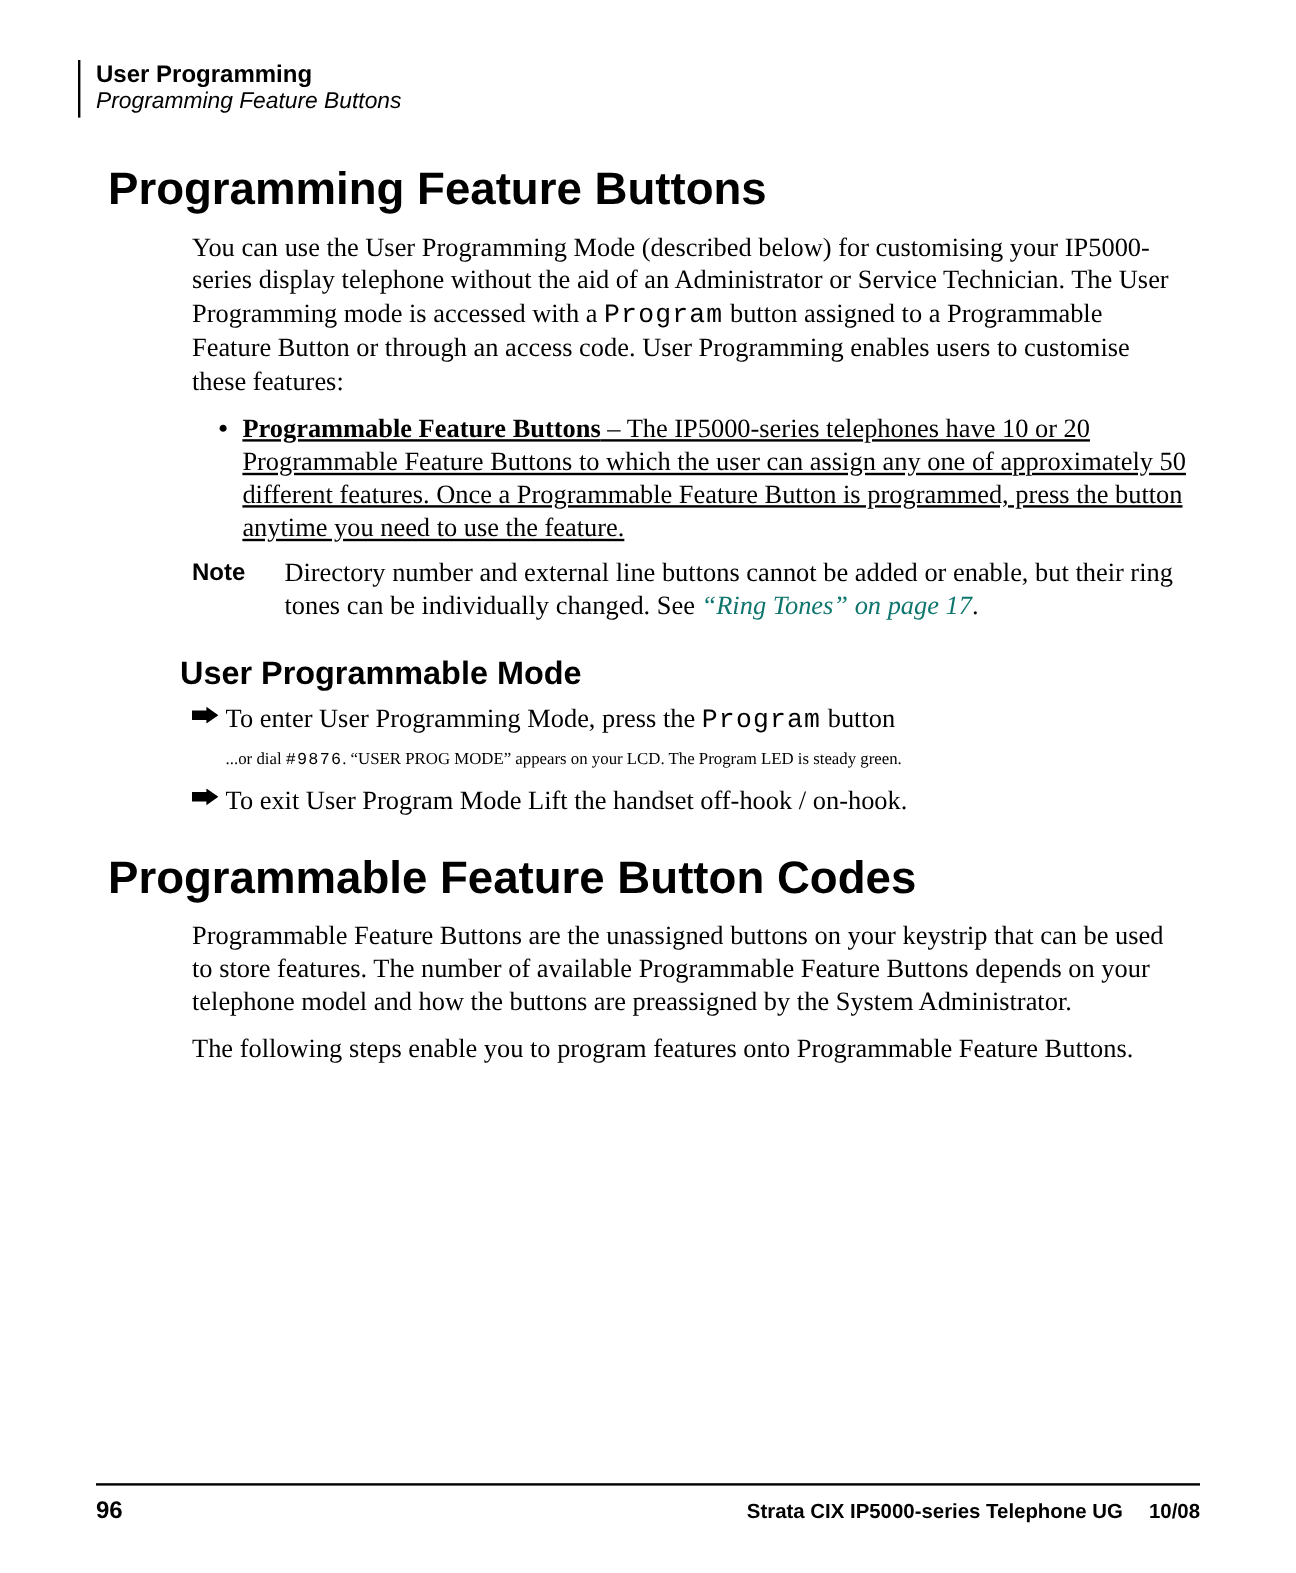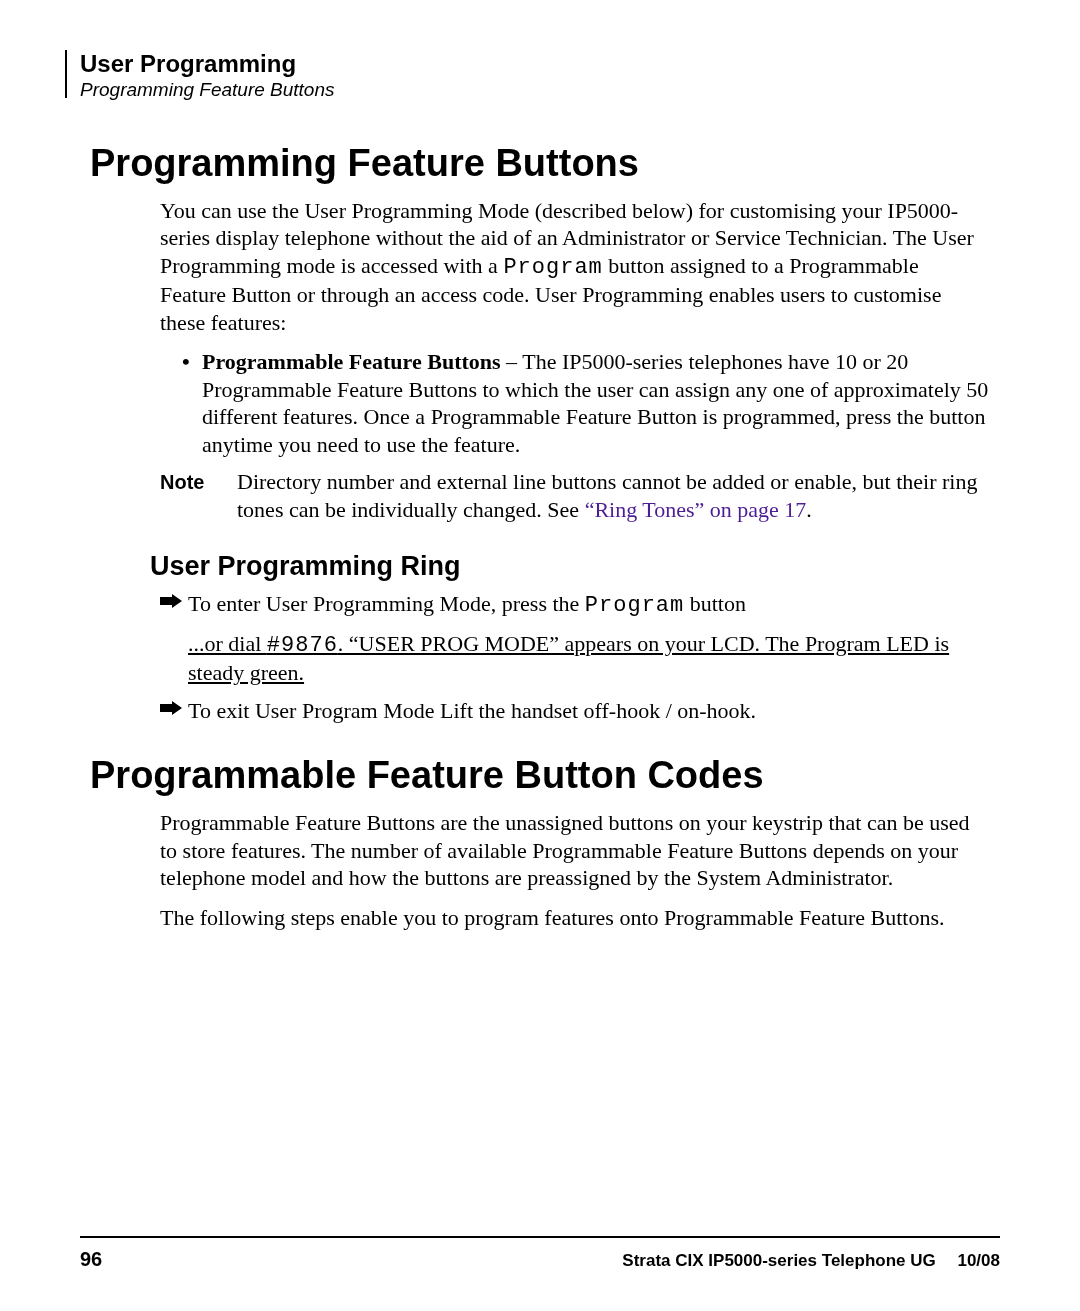--- a/index.html
+++ b/index.html
@@ -24,21 +24,21 @@
     height: 48px;
     background: #000;
   }
   .header-block {
     margin-left: 0px;
     margin-bottom: 40px;
   }
   .header-line1 {
     font-family: Arial, Helvetica, sans-serif;
     font-weight: 700;
-    font-size: 24px;
+    font-size: 20px;
     line-height: 1.2;
   }
   .header-line2 {
     font-family: Arial, Helvetica, sans-serif;
     font-style: italic;
     font-weight: 400;
     font-size: 19px;
     line-height: 1.2;
   }
 
@@ -72,21 +72,21 @@
     display: flex;
     margin: 6px 0 10px 22px;
     font-size: 22px;
     line-height: 1.25;
   }
   .bullet-dot {
     width: 20px;
     flex: 0 0 20px;
     font-weight: 700;
   }
-  .bullet-body { flex: 1; }
+  .bullet-body { flex: 1; text-decoration: underline; }
   .bullet-body .lead { font-weight: 700; }
 
   .note-row {
     display: flex;
     margin: 6px 0 12px 0;
     font-size: 22px;
     line-height: 1.25;
     gap: 17px;
   }
   .note-label {
@@ -106,33 +106,32 @@
   }
   .arrow {
     flex: 0 0 28px;
     padding-top: 4px;
   }
   .arrow svg { display: block; }
   .arrow-body { flex: 1; }
 
   .cont-line {
     margin-left: 28px;
-    font-size: 22px;
+    font-size: 14px;
     line-height: 1.25;
     margin-bottom: 10px;
-    text-decoration: underline;
   }
 
   .code {
     font-family: "Courier New", Courier, monospace;
     letter-spacing: 1px;
     text-align: right;
   }
 
-  .link { color: #4c1d95; }
+  .link { color: #0f766e; font-style: italic; }
 
   .footer {
     position: absolute;
     left: 80px;
     right: 80px;
     bottom: 40px;
     border-top: 2px solid #000;
     padding-top: 10px;
     display: flex;
     justify-content: space-between;
@@ -178,21 +177,21 @@
     </div>
 
     <div class="note-row">
       <div class="note-label">Note</div>
       <div class="note-body">
         <span>Directory number and external line buttons cannot be added or enable, but their ring tones can be individually changed. See </span><span class="link">“Ring Tones” on page 17</span><span>.</span>
       </div>
     </div>
   </div>
 
-  <h2>User Programming Ring</h2>
+  <h2>User Programmable Mode</h2>
 
   <div class="indent-block">
 
     <div class="arrow-row">
       <div class="arrow">
         <svg width="22" height="14" viewBox="0 0 22 14">
             <polygon points="0,3 12,3 12,0 22,7 12,14 12,11 0,11" fill="#000"></polygon>
           </svg>
       </div>
       <div class="arrow-body">

